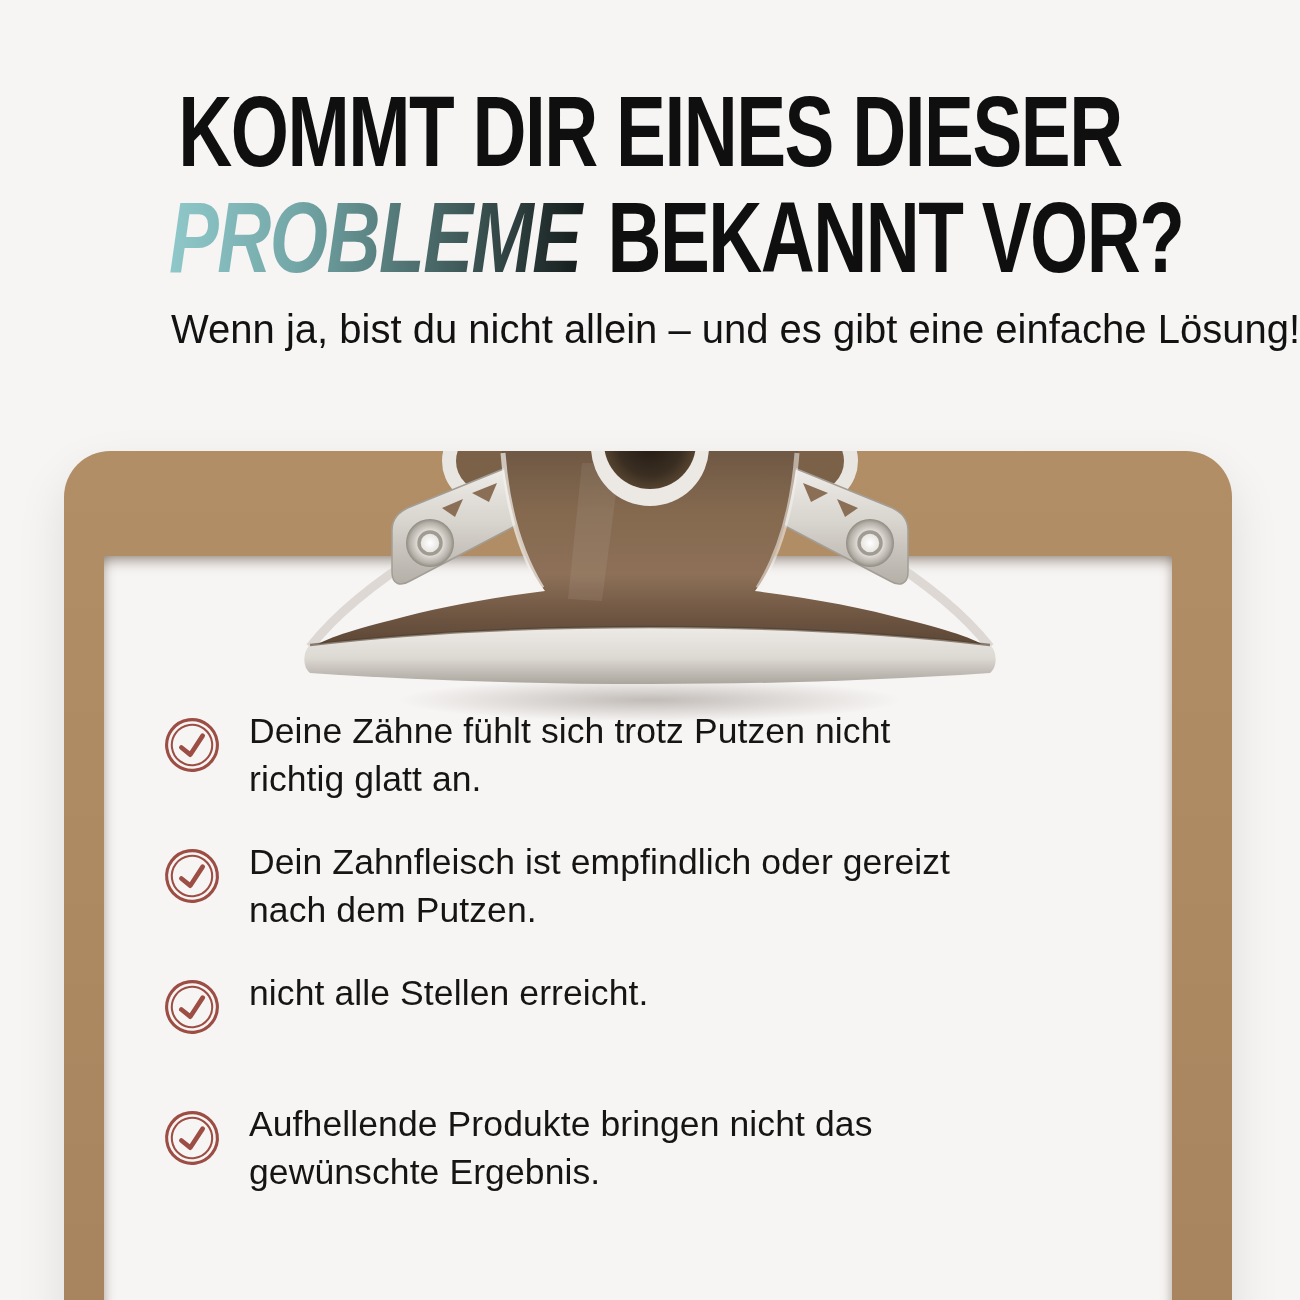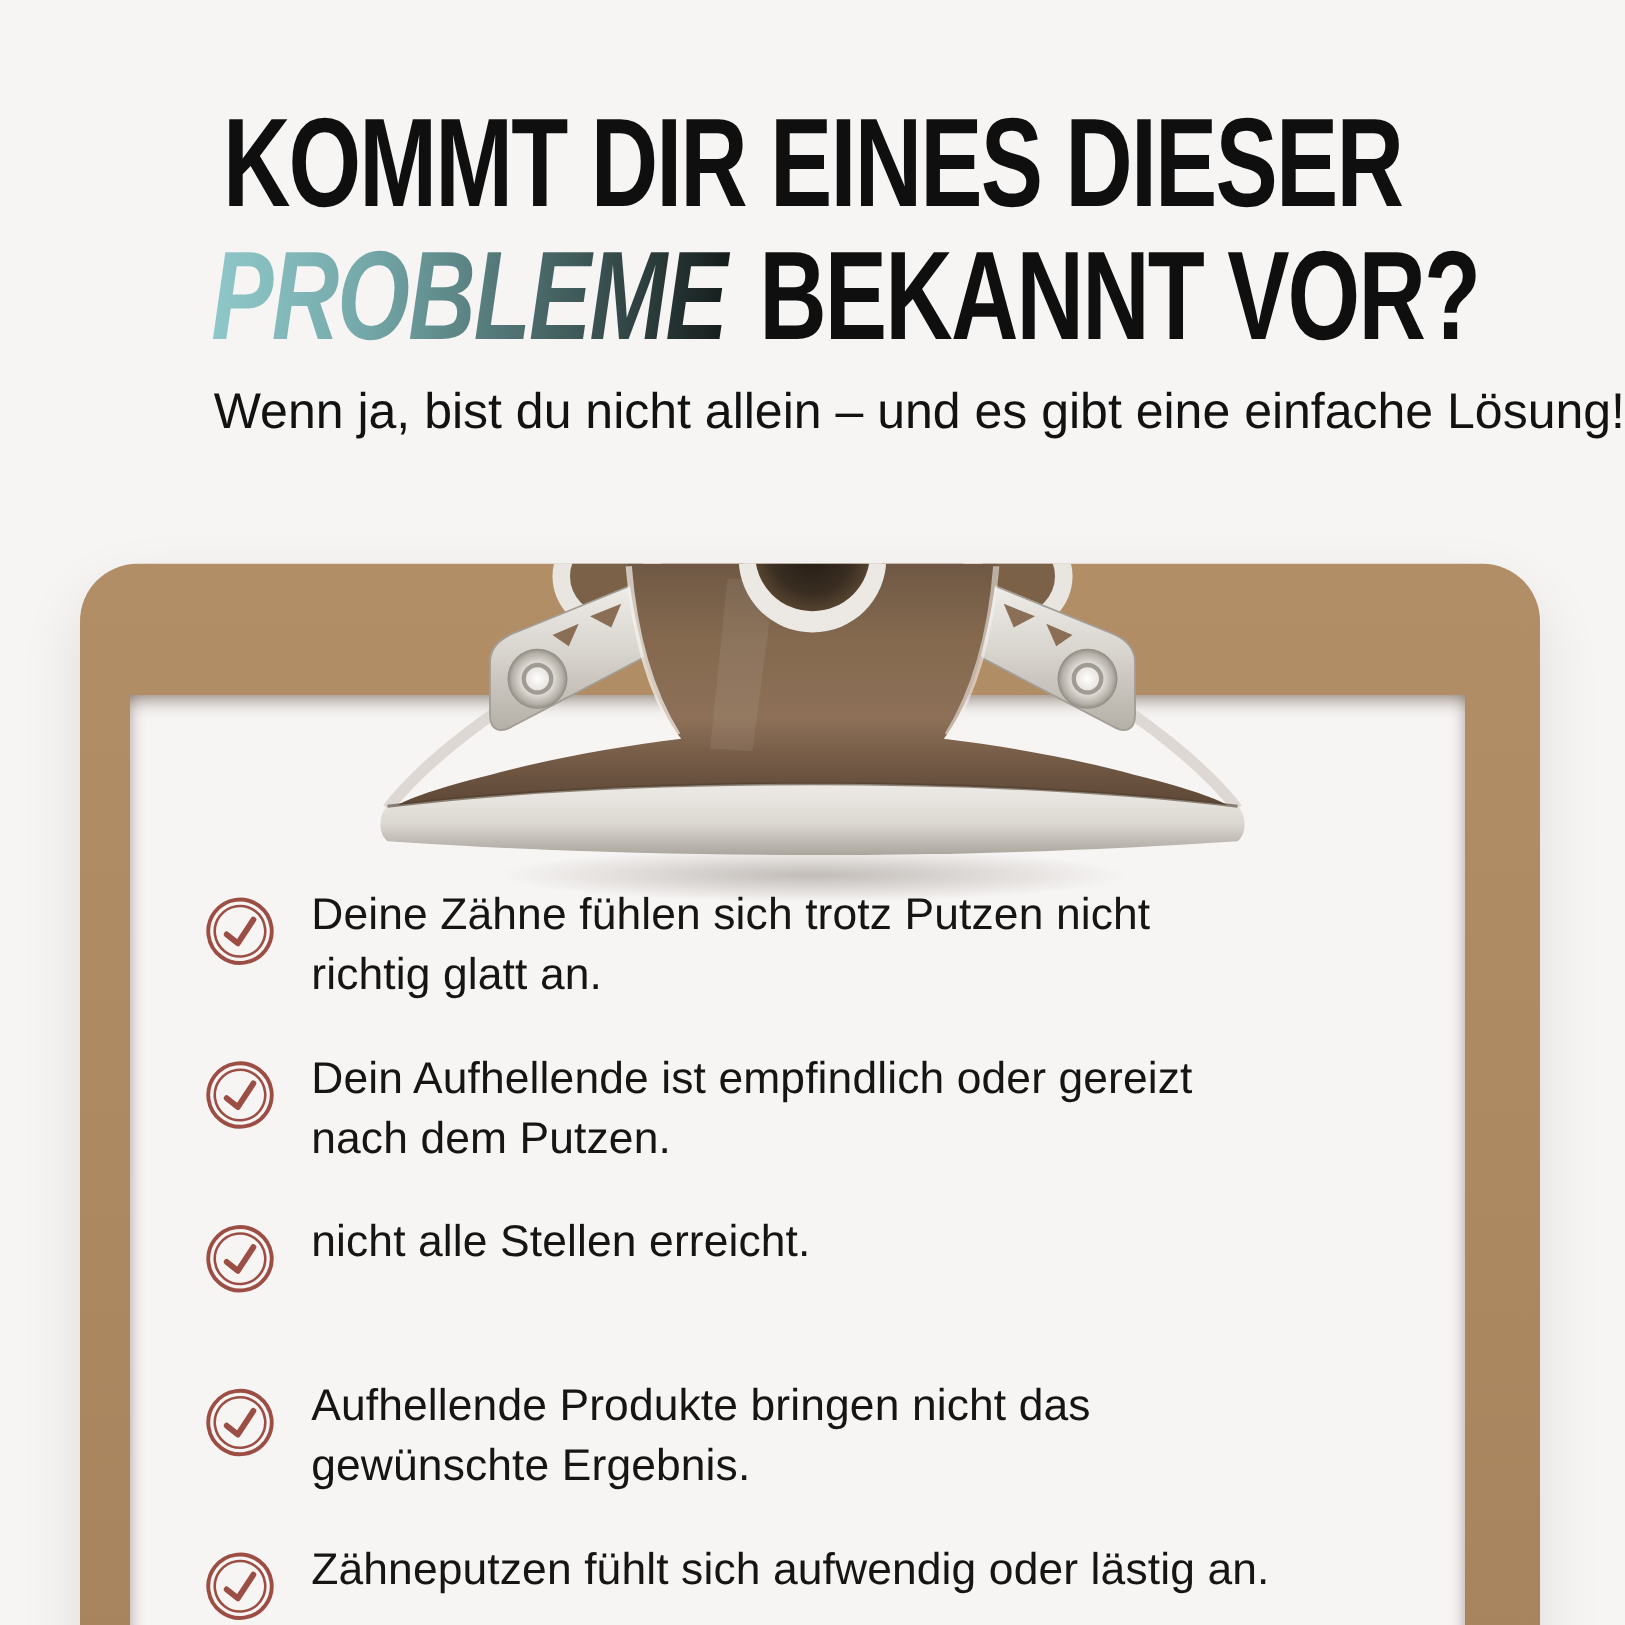--- a/index.html
+++ b/index.html
@@ -163,33 +163,33 @@
   <div class="checklist">
 
     <div class="check-row">
       <svg class="check-icon" viewBox="0 0 56 56">
         <g transform="rotate(-8 28 28)" fill="none" stroke="#9c4e44">
           <circle cx="28" cy="28" r="24.5" stroke-width="3"></circle>
           <circle cx="28" cy="28" r="19.5" stroke-width="2"></circle>
           <path d="M 17.5 29 L 25 37 L 39.5 20.5" stroke-width="4.5" stroke-linecap="round" stroke-linejoin="round"></path>
         </g>
       </svg>
-      <div class="check-text">Deine Zähne fühlen sich trotz Putzen nicht</div>
+      <div class="check-text">Deine Zähne fühlt sich trotz Putzen nicht</div>
       <div class="check-text">richtig glatt an.</div>
     </div>
 
     <div class="check-row">
       <svg class="check-icon" viewBox="0 0 56 56">
         <g transform="rotate(-8 28 28)" fill="none" stroke="#9c4e44">
           <circle cx="28" cy="28" r="24.5" stroke-width="3"></circle>
           <circle cx="28" cy="28" r="19.5" stroke-width="2"></circle>
           <path d="M 17.5 29 L 25 37 L 39.5 20.5" stroke-width="4.5" stroke-linecap="round" stroke-linejoin="round"></path>
         </g>
       </svg>
-      <div class="check-text">Dein Aufhellende ist empfindlich oder gereizt</div>
+      <div class="check-text">Dein Zahnfleisch ist empfindlich oder gereizt</div>
       <div class="check-text">nach dem Putzen.</div>
     </div>
 
     <div class="check-row">
       <svg class="check-icon" viewBox="0 0 56 56">
         <g transform="rotate(-8 28 28)" fill="none" stroke="#9c4e44">
           <circle cx="28" cy="28" r="24.5" stroke-width="3"></circle>
           <circle cx="28" cy="28" r="19.5" stroke-width="2"></circle>
           <path d="M 17.5 29 L 25 37 L 39.5 20.5" stroke-width="4.5" stroke-linecap="round" stroke-linejoin="round"></path>
         </g>
@@ -202,26 +202,15 @@
         <g transform="rotate(-8 28 28)" fill="none" stroke="#9c4e44">
           <circle cx="28" cy="28" r="24.5" stroke-width="3"></circle>
           <circle cx="28" cy="28" r="19.5" stroke-width="2"></circle>
           <path d="M 17.5 29 L 25 37 L 39.5 20.5" stroke-width="4.5" stroke-linecap="round" stroke-linejoin="round"></path>
         </g>
       </svg>
       <div class="check-text">Aufhellende Produkte bringen nicht das</div>
       <div class="check-text">gewünschte Ergebnis.</div>
     </div>
 
-    <div class="check-row last">
-      <svg class="check-icon" viewBox="0 0 56 56">
-        <g transform="rotate(-8 28 28)" fill="none" stroke="#9c4e44">
-          <circle cx="28" cy="28" r="24.5" stroke-width="3"></circle>
-          <circle cx="28" cy="28" r="19.5" stroke-width="2"></circle>
-          <path d="M 17.5 29 L 25 37 L 39.5 20.5" stroke-width="4.5" stroke-linecap="round" stroke-linejoin="round"></path>
-        </g>
-      </svg>
-      <div class="check-text">Zähneputzen fühlt sich aufwendig oder lästig an.</div>
-      <div class="check-text"></div>
-    </div>
 
   </div>
 </div>
 
 </body></html>

